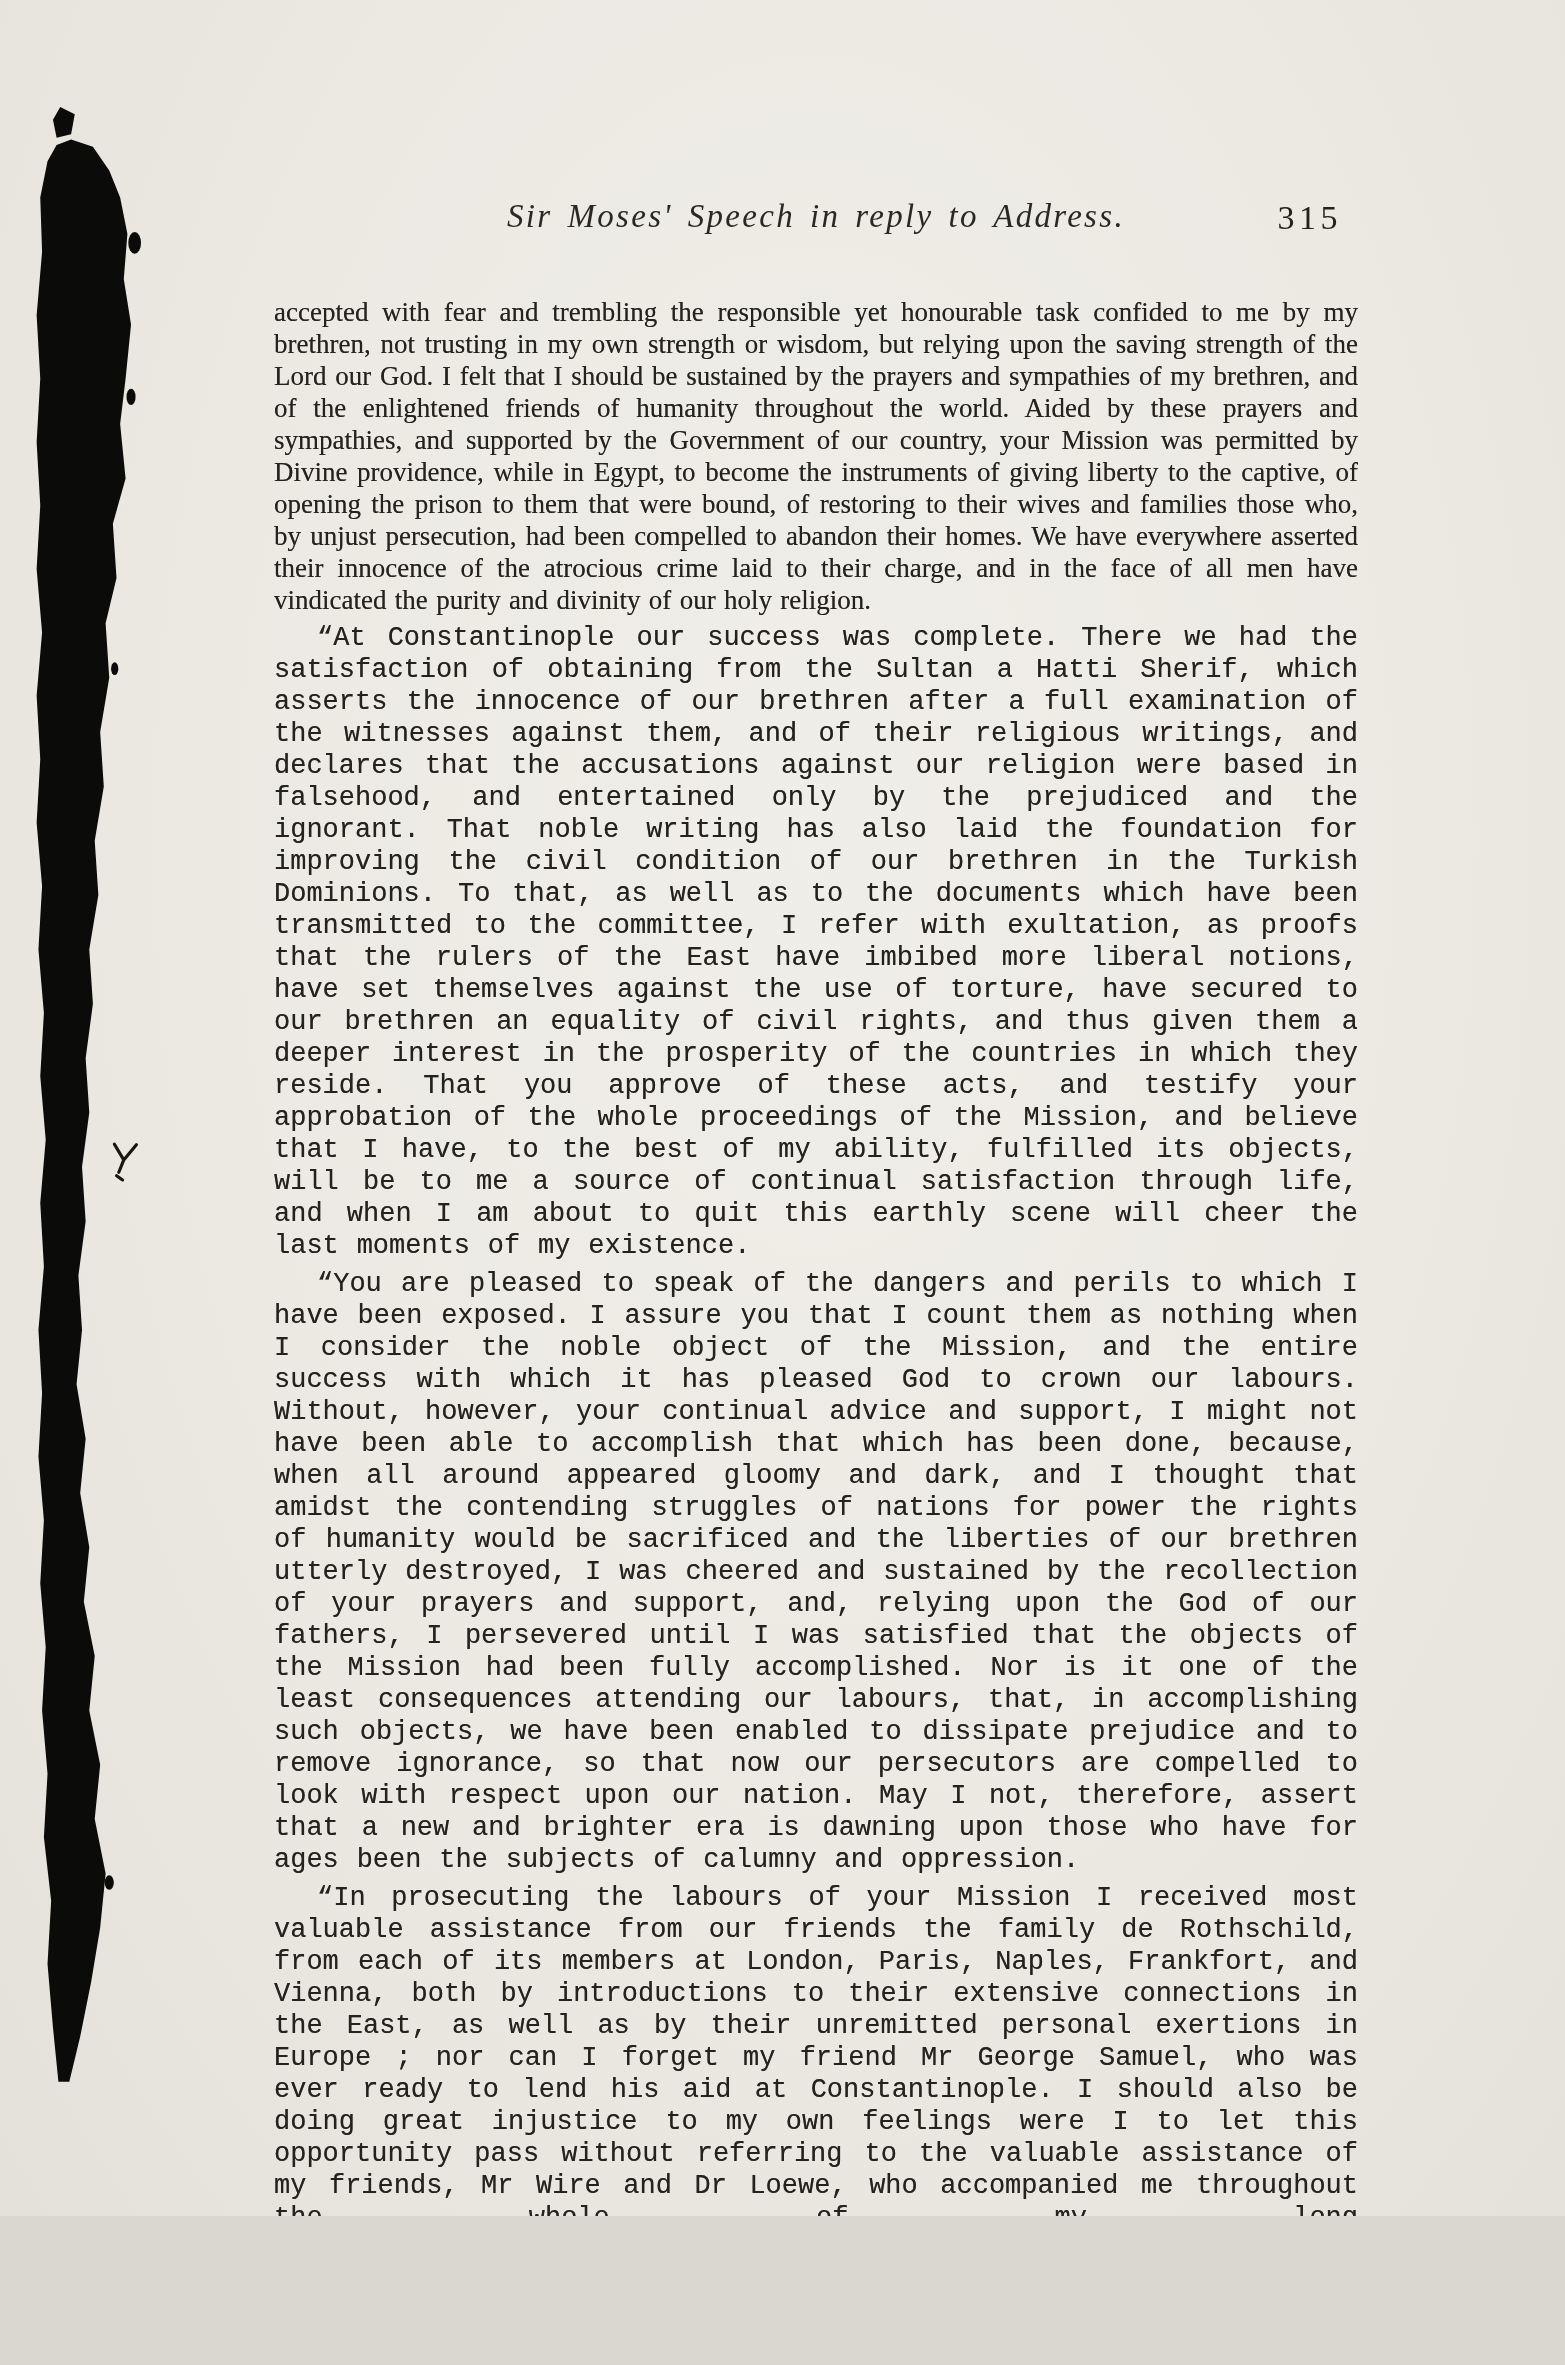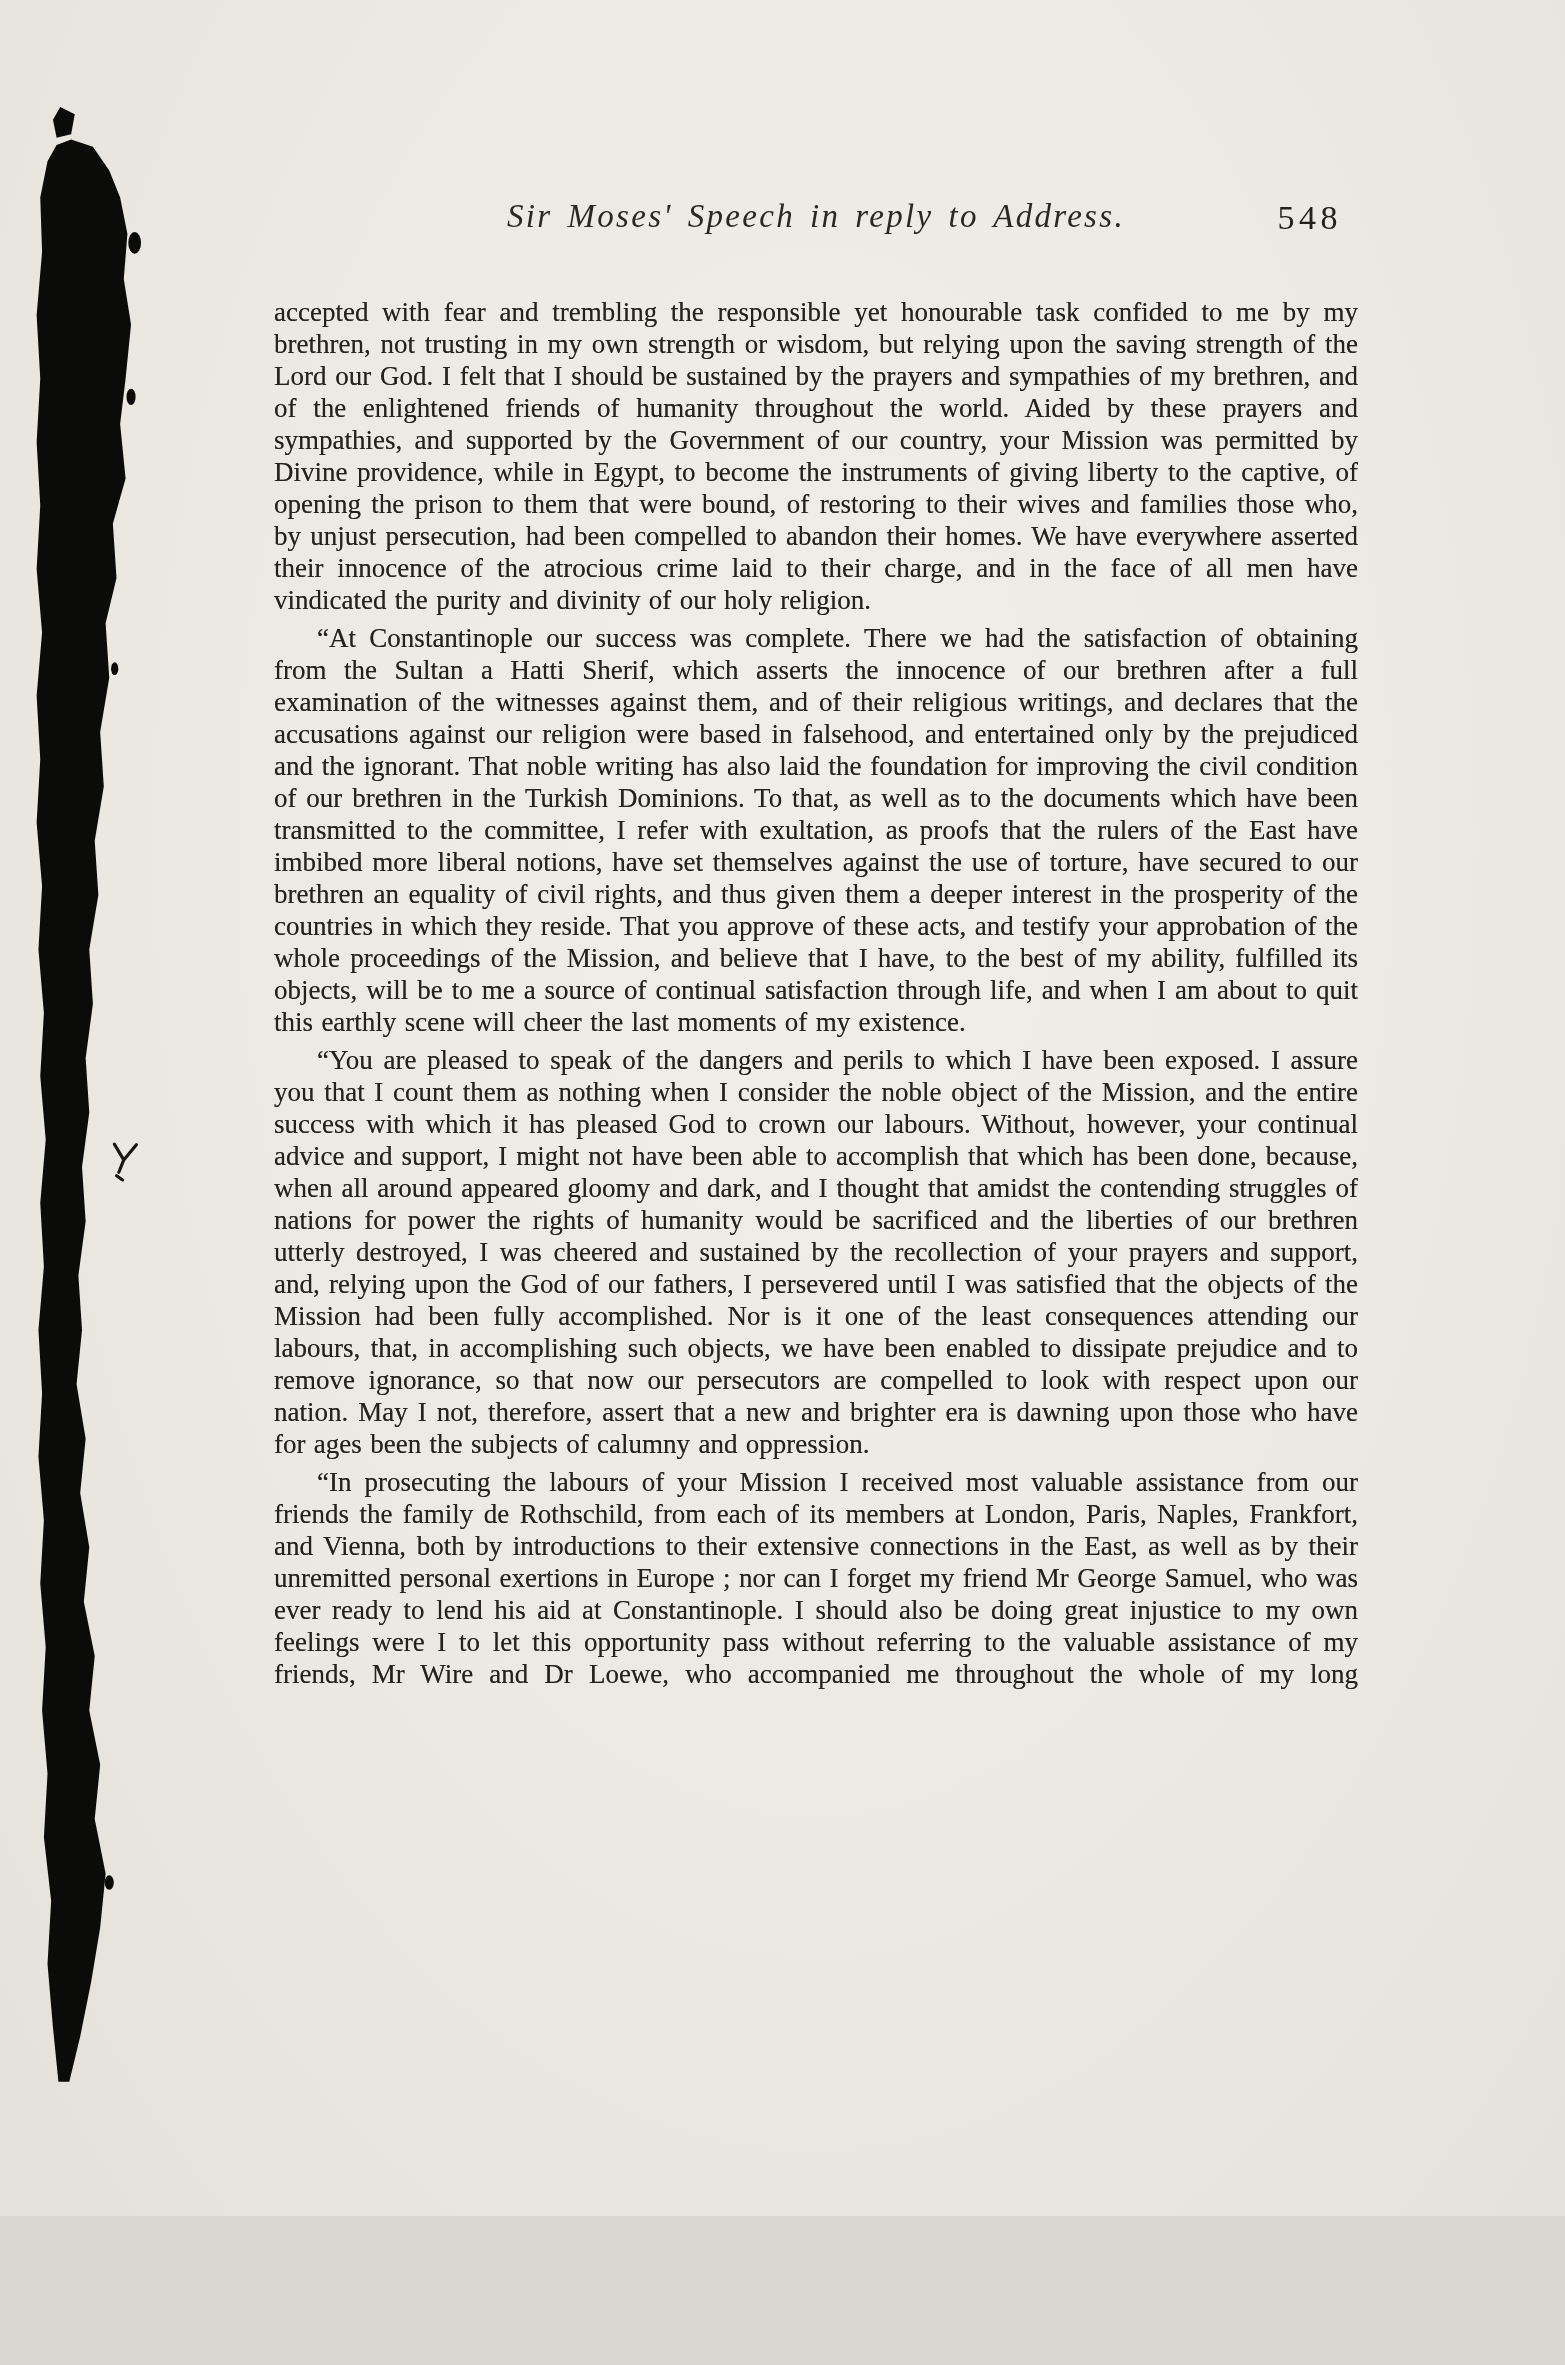--- a/index.html
+++ b/index.html
@@ -66,20 +66,21 @@
     color: #24221c;
     word-spacing: 0.06em;
     text-shadow: 0 0 0.4px rgba(32, 30, 24, 0.55);
   }
   .text-block p {
     margin: 6px;
     padding: 0;
   }
   .text-block p.indent {
     text-indent: 43px;
+    font-family: Liberation Mono, monospace;
   }
   .text-block p.fill-last {
     text-align-last: justify;
   }
 </style>
 </head>
 <body>
 
 <div class="page">
 
@@ -100,21 +101,21 @@
     <ellipse fill="#0b0b09" cx="90" cy="620" rx="4" ry="7"></ellipse>
     <ellipse fill="#0b0b09" cx="84" cy="1960" rx="5" ry="8"></ellipse>
   </svg>
 
   <svg class="pen-mark" viewBox="0 0 36 46">
     <path d="M4,6 L16,22 L12,36 M28,4 L16,22 M10,40 L17,44" stroke="#17160f" stroke-width="3.5" stroke-linecap="round" fill="none"></path>
   </svg>
 
   <div class="header">
     <span class="running-title">Sir Moses' Speech in reply to Address.</span>
-    <span class="page-number">548</span>
+    <span class="page-number">315</span>
   </div>
 
   <div class="text-block">
     <p class="p">accepted with fear and trembling the responsible yet honourable task confided to me by my brethren, not trusting in my own strength or wisdom, but relying upon the saving strength of the Lord our God.  I felt that I should be sustained by the prayers and sympathies of my brethren, and of the enlightened friends of humanity throughout the world.  Aided by these prayers and sympathies, and supported by the Government of our country, your Mission was permitted by Divine providence, while in Egypt, to become the instruments of giving liberty to the captive, of opening the prison to them that were bound, of restoring to their wives and families those who, by unjust persecution, had been compelled to abandon their homes.  We have everywhere asserted their innocence of the atrocious crime laid to their charge, and in the face of all men have vindicated the purity and divinity of our holy religion.</p>
     <p class="p indent">“At Constantinople our success was complete.  There we had the satisfaction of obtaining from the Sultan a Hatti Sherif, which asserts the innocence of our brethren after a full examination of the witnesses against them, and of their religious writings, and declares that the accusations against our religion were based in falsehood, and entertained only by the prejudiced and the ignorant.  That noble writing has also laid the foundation for improving the civil condition of our brethren in the Turkish Dominions.  To that, as well as to the documents which have been transmitted to the committee, I refer with exultation, as proofs that the rulers of the East have imbibed more liberal notions, have set themselves against the use of torture, have secured to our brethren an equality of civil rights, and thus given them a deeper interest in the prosperity of the countries in which they reside.  That you approve of these acts, and testify your approbation of the whole proceedings of the Mission, and believe that I have, to the best of my ability, fulfilled its objects, will be to me a source of continual satisfaction through life, and when I am about to quit this earthly scene will cheer the last moments of my existence.</p>
     <p class="p indent">“You are pleased to speak of the dangers and perils to which I have been exposed.  I assure you that I count them as nothing when I consider the noble object of the Mission, and the entire success with which it has pleased God to crown our labours.  Without, however, your continual advice and support, I might not have been able to accomplish that which has been done, because, when all around appeared gloomy and dark, and I thought that amidst the contending struggles of nations for power the rights of humanity would be sacrificed and the liberties of our brethren utterly destroyed, I was cheered and sustained by the recollection of your prayers and support, and, relying upon the God of our fathers, I persevered until I was satisfied that the objects of the Mission had been fully accomplished.  Nor is it one of the least consequences attending our labours, that, in accomplishing such objects, we have been enabled to dissipate prejudice and to remove ignorance, so that now our persecutors are compelled to look with respect upon our nation.  May I not, therefore, assert that a new and brighter era is dawning upon those who have for ages been the subjects of calumny and oppression.</p>
     <p class="p indent fill-last">“In prosecuting the labours of your Mission I received most valuable assistance from our friends the family de Rothschild, from each of its members at London, Paris, Naples, Frankfort, and Vienna, both by introductions to their extensive connections in the East, as well as by their unremitted personal exertions in Europe ; nor can I forget my friend Mr George Samuel, who was ever ready to lend his aid at Constantinople.  I should also be doing great injustice to my own feelings were I to let this opportunity pass without referring to the valuable assistance of my friends, Mr Wire and Dr Loewe, who accompanied me throughout the whole of my long</p>
   </div>
 
 </div>

